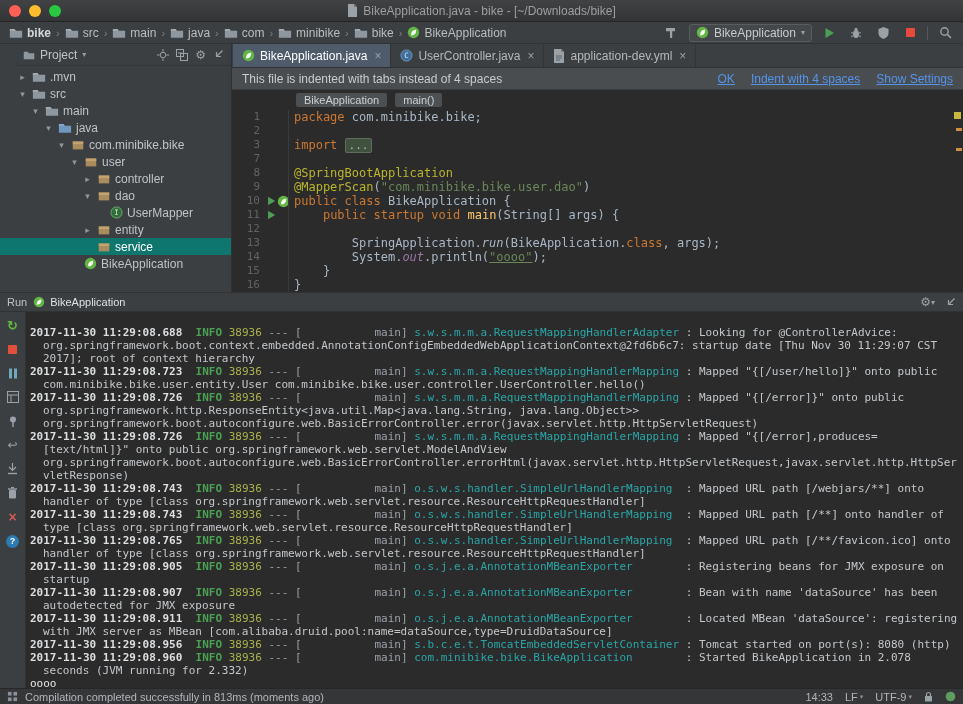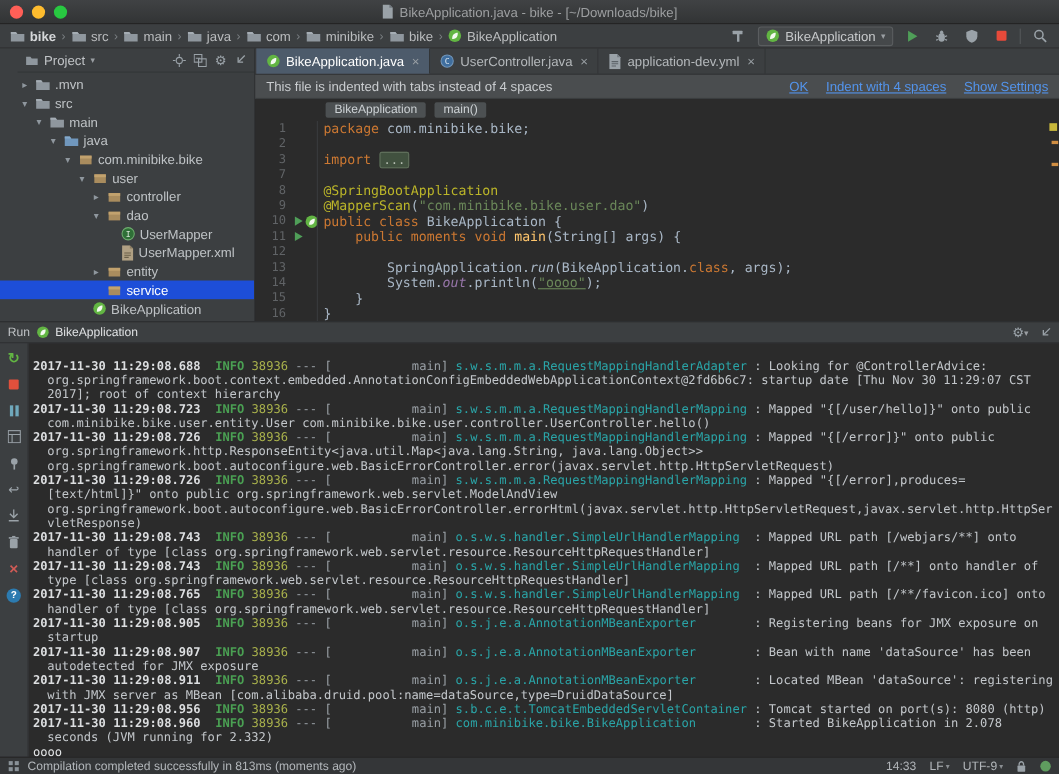--- a/index.html
+++ b/index.html
@@ -34,21 +34,21 @@
   
   .project { position:absolute; top:44px; left:0; width:232px; height:248px; background:#3c3f41;
     border-right:1px solid #2f3133; overflow:hidden; }
   .project-header { height:22px; display:flex; align-items:center; gap:5px; padding:0 7px;
     color:#c0c3c6; border-bottom:1px solid #333638;margin-left:16px; }
   .ph-title { display:inline-flex; gap:5px; align-items:center; }
   .ph-icons { margin-left:auto; display:flex; gap:7px; align-items:center; }
   #tree { padding-top:2px; }
   .trow { height:17px; display:flex; align-items:center; gap:4px; font-size:12px; color:#bfc3c6;
     white-space:nowrap; cursor:default; }
-  .trow.sel { background:#1d4ed8; color:#fff; }
+  .trow.sel { background:#0f766e; color:#fff; }
   .chev { width:11px; text-align:center; color:#8f979e; font-size:9px; flex:none; }
 
   
   .editor { position:absolute; top:44px; left:232px; right:0; height:248px; background:#2b2b2b; }
   .tabs { height:24px; background:#3c3f41; border-bottom:1px solid #2f3133; display:flex; align-items:stretch; padding-left:1px; }
   .tab { display:inline-flex; align-items:center; gap:5px; padding:0 9px; font-size:12px; color:#b4b8bb;
     border-right:1px solid #323537; cursor:default; }
   .tab.sel { background:#4d5b6b; color:#fefefe; }
   .tab-x { color:#9aa0a5; font-size:12px; margin-left:2px; }
   .banner { height:22px; background:#4a4d4f; border-bottom:1px solid #3a3d3f; display:flex; align-items:center;
@@ -80,22 +80,22 @@
   .run-header { height:19px; background:#3c3f41; border-bottom:1px solid #2f3133; display:flex; align-items:center;
     gap:6px; padding:0 7px; font-size:11px; color:#bfc2c5; }
   .run-tab { display:inline-flex; align-items:center; gap:5px; color:#dfe1e3; }
   .run-header-icons { margin-left:auto; display:flex; gap:10px; align-items:center; }
   .run-body { display:flex; height:376px; }
   .run-toolbar { width:26px; flex:none; background:#3c3f41; border-right:1px solid #2f3133;
     display:flex; flex-direction:column; align-items:center; padding-top:5px; gap:8px; }
   .rbtn { width:18px; height:16px; display:flex; align-items:center; justify-content:center; cursor:default; }
   .help-badge { width:13px; height:13px; border-radius:50%; background:#2c7bb0; color:#fff; font-size:9px;
     font-weight:bold; display:inline-flex; align-items:center; justify-content:center; }
-  .console { flex:1; overflow:hidden; padding:14px 4px; font-family:"DejaVu Sans Mono", monospace;
-    font-size:11px; line-height:13px; color:#c3c7cb; }
+  .console { flex:1; overflow:hidden; padding:2px 4px; font-family:"DejaVu Sans Mono", monospace;
+    font-size:11px; line-height:13px; color:#c3c7cb;margin-top:12px; }
   .log { white-space:pre-wrap; overflow-wrap:break-word; padding-left:13px; text-indent:-13px; }
   .t   { color:#dcdee0; font-weight:bold; }
   .lv  { color:#4aa053; font-weight:bold; }
   .pid { color:#a9b14c; }
   .thr { color:#9aa0a6; }
   .lg  { color:#2aa5a8; }
   .msg { color:#c3c7cb; }
   .so  { color:#e4e6e8; }
 
   
@@ -374,31 +374,20 @@
         </div>
         <div class="trow" style="padding-left: 95px;">
           <span class="chev"></span>
           <span class="icon">
             <svg width="13" height="13" viewBox="0 0 14 14">
               <circle cx="7" cy="7" r="6" fill="#2f6f37" stroke="#6fae6f"></circle>
               <text x="7" y="10" text-anchor="middle" font-size="8" fill="#d6e4d6" font-family="DejaVu Sans Mono, monospace">I</text>
             </svg>
           </span>
           <span>UserMapper</span>
-        </div>
-        <div class="trow" style="padding-left: 95px;">
-          <span class="chev"></span>
-          <span class="icon">
-            <svg width="12" height="14" viewBox="0 0 12 14">
-              <path d="M1 0h7l3 3v11H1z" fill="#b0a083"></path>
-              <path d="M8 0l3 3H8z" fill="#8a7c62"></path>
-              <path d="M3 7h6M3 9h6M3 11h4" stroke="#6a5f48"></path>
-            </svg>
-          </span>
-          <span>UserMapper.xml</span>
         </div>
         <div class="trow" style="padding-left: 82px;">
           <span class="chev">▸</span>
           <span class="icon">
             <svg width="14" height="14" viewBox="0 0 16 16">
               <rect x="2" y="4" width="12" height="9" fill="#a98c5e"></rect>
               <rect x="2" y="4" width="12" height="3" fill="#c2a26e"></rect>
             </svg>
           </span>
           <span>entity</span>
@@ -483,21 +472,21 @@
         <div class="cline"><span class="lnum">8</span><span class="gico"></span><span class="ctext"><span class="tk-ann">@SpringBootApplication</span></span></div>
         <div class="cline"><span class="lnum">9</span><span class="gico"></span><span class="ctext"><span class="tk-ann">@MapperScan</span><span class="tk-pl">(</span><span class="tk-str">"com.minibike.bike.user.dao"</span><span class="tk-pl">)</span></span></div>
         <div class="cline"><span class="lnum">10</span><span class="gico"><span class="icon"><svg width="10" height="10" viewBox="0 0 12 12">
                 <path d="M2.5 1l8.5 5-8.5 5z" fill="#4f9e58"></path>
               </svg></span><span class="icon"><svg width="13" height="13" viewBox="0 0 16 16">
                 <circle cx="8" cy="8" r="7" fill="#62b543"></circle>
                 <path d="M5 11.5c3.5 .6 6.5-1.5 6.3-6.8-2.6 0-6.5 1.3-6.3 6.8z" fill="#fff" opacity="0.92"></path>
               </svg></span></span><span class="ctext"><span class="tk-kw">public</span><span class="tk-pl"> </span><span class="tk-kw">class</span><span class="tk-pl"> BikeApplication {</span></span></div>
         <div class="cline"><span class="lnum">11</span><span class="gico"><span class="icon"><svg width="10" height="10" viewBox="0 0 12 12">
                 <path d="M2.5 1l8.5 5-8.5 5z" fill="#4f9e58"></path>
-              </svg></span></span><span class="ctext"><span class="tk-pl">    </span><span class="tk-kw">public</span><span class="tk-pl"> </span><span class="tk-kw">moments</span><span class="tk-pl"> </span><span class="tk-kw">void</span><span class="tk-pl"> </span><span class="tk-fn">main</span><span class="tk-pl">(String[] args) {</span></span></div>
+              </svg></span></span><span class="ctext"><span class="tk-pl">    </span><span class="tk-kw">public</span><span class="tk-pl"> </span><span class="tk-kw">startup</span><span class="tk-pl"> </span><span class="tk-kw">void</span><span class="tk-pl"> </span><span class="tk-fn">main</span><span class="tk-pl">(String[] args) {</span></span></div>
         <div class="cline"><span class="lnum">12</span><span class="gico"></span><span class="ctext"></span></div>
         <div class="cline"><span class="lnum">13</span><span class="gico"></span><span class="ctext"><span class="tk-pl">        SpringApplication.</span><span class="tk-itl">run</span><span class="tk-pl">(BikeApplication.</span><span class="tk-kw">class</span><span class="tk-pl">, args);</span></span></div>
         <div class="cline"><span class="lnum">14</span><span class="gico"></span><span class="ctext"><span class="tk-pl">        System.</span><span class="tk-fld">out</span><span class="tk-pl">.println(</span><span class="tk-stru">"oooo"</span><span class="tk-pl">);</span></span></div>
         <div class="cline"><span class="lnum">15</span><span class="gico"></span><span class="ctext"><span class="tk-pl">    }</span></span></div>
         <div class="cline"><span class="lnum">16</span><span class="gico"></span><span class="ctext"><span class="tk-pl">}</span></span></div>
       </div>
   </div>
 
   <div class="runpanel">
     <div class="run-header">

